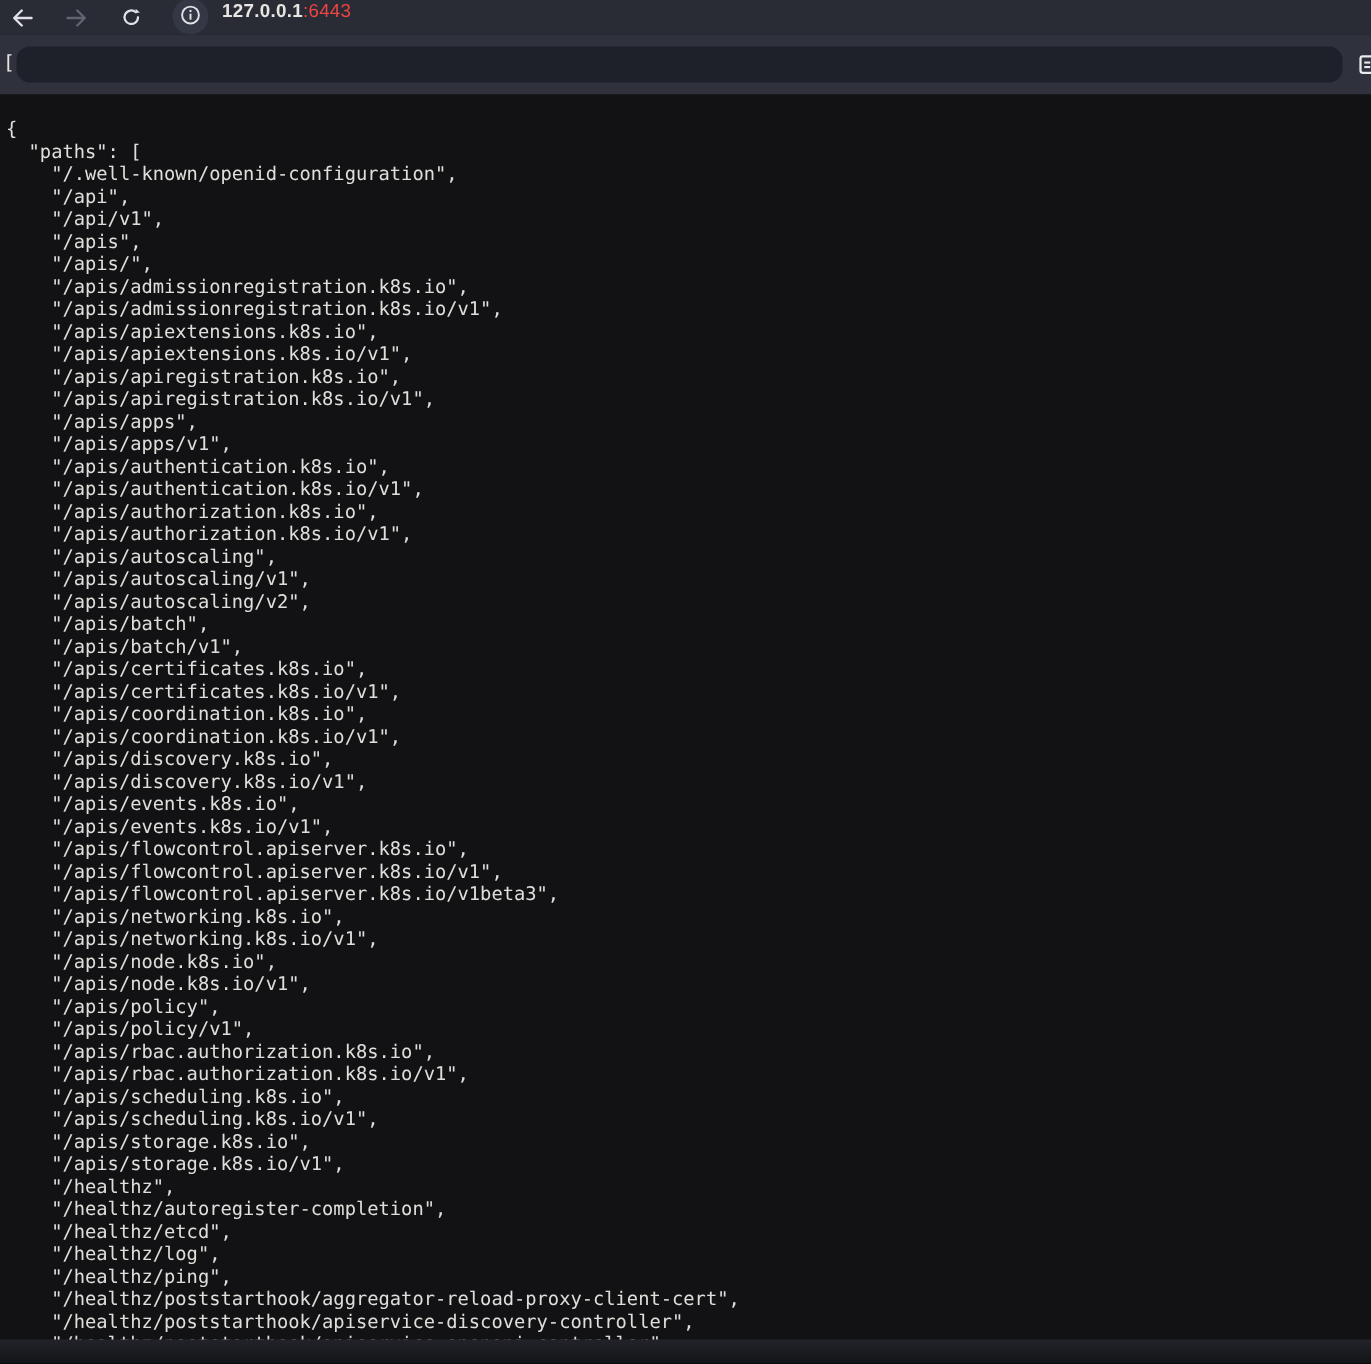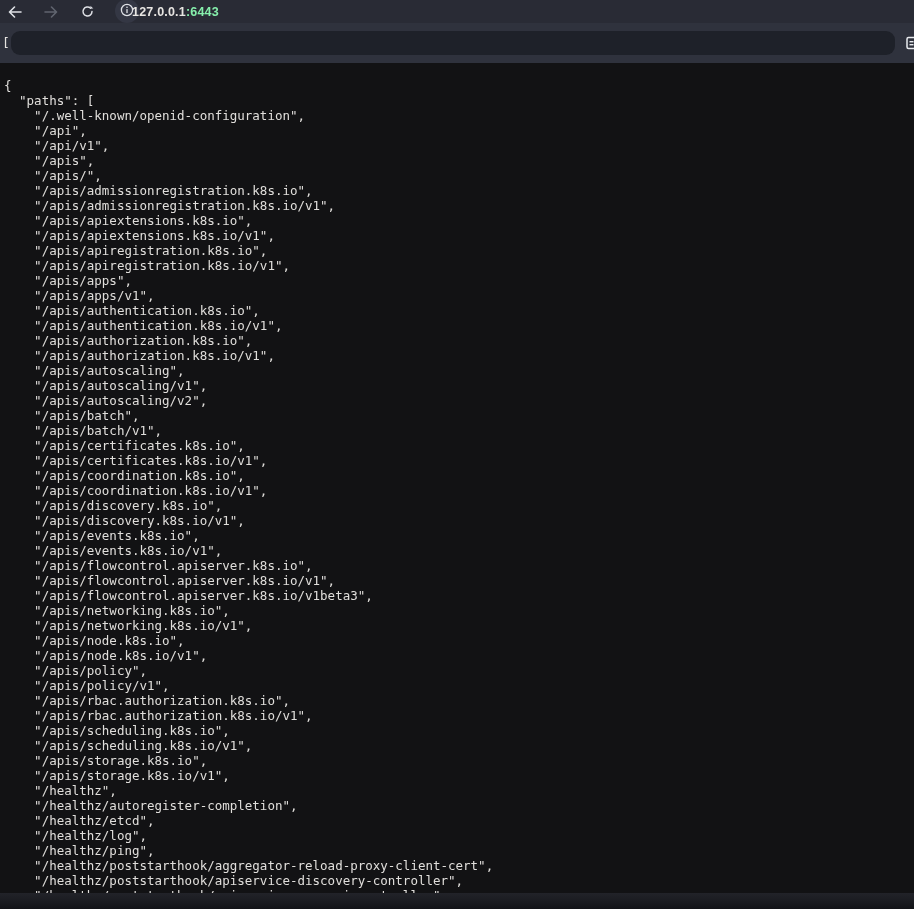--- a/index.html
+++ b/index.html
@@ -16,25 +16,25 @@
     align-items:center;justify-content:center;background:transparent;border:0;padding:0;cursor:pointer;}
   .nav-btn svg{display:block;}
   .btn-back{left:4px;}
   .btn-forward{left:40px;}
   .btn-reload{left:76px;}
   .site-chip{
     position:absolute;left:115px;top:-1px;width:24px;height:24px;border-radius:50%;
     background:#343744;display:flex;align-items:center;justify-content:center;cursor:pointer;border:0;padding:0;
   }
   .url{
-    position:absolute;left:132px;top:0;height:23px;display:flex;align-items:center;
+    position:absolute;left:148px;top:0;height:23px;display:flex;align-items:flex-start;
     font-size:12.5px;letter-spacing:.2px;cursor:text;
   }
   .url .host{color:#e8e6e3;font-weight:600;}
-  .url .port{color:#86efac;font-weight:700;}
+  .url .port{color:#ef4444;font-weight:400;}
   
   .secondary-bar{
     position:absolute;left:0;top:23px;width:914px;height:40px;
     background:#2f323d;
   }
   .bracket{
     position:absolute;left:2px;top:12px;
     font-family:"DejaVu Sans Mono",monospace;font-size:13px;color:#e6e4e1;line-height:16px;
   }
   .field{

